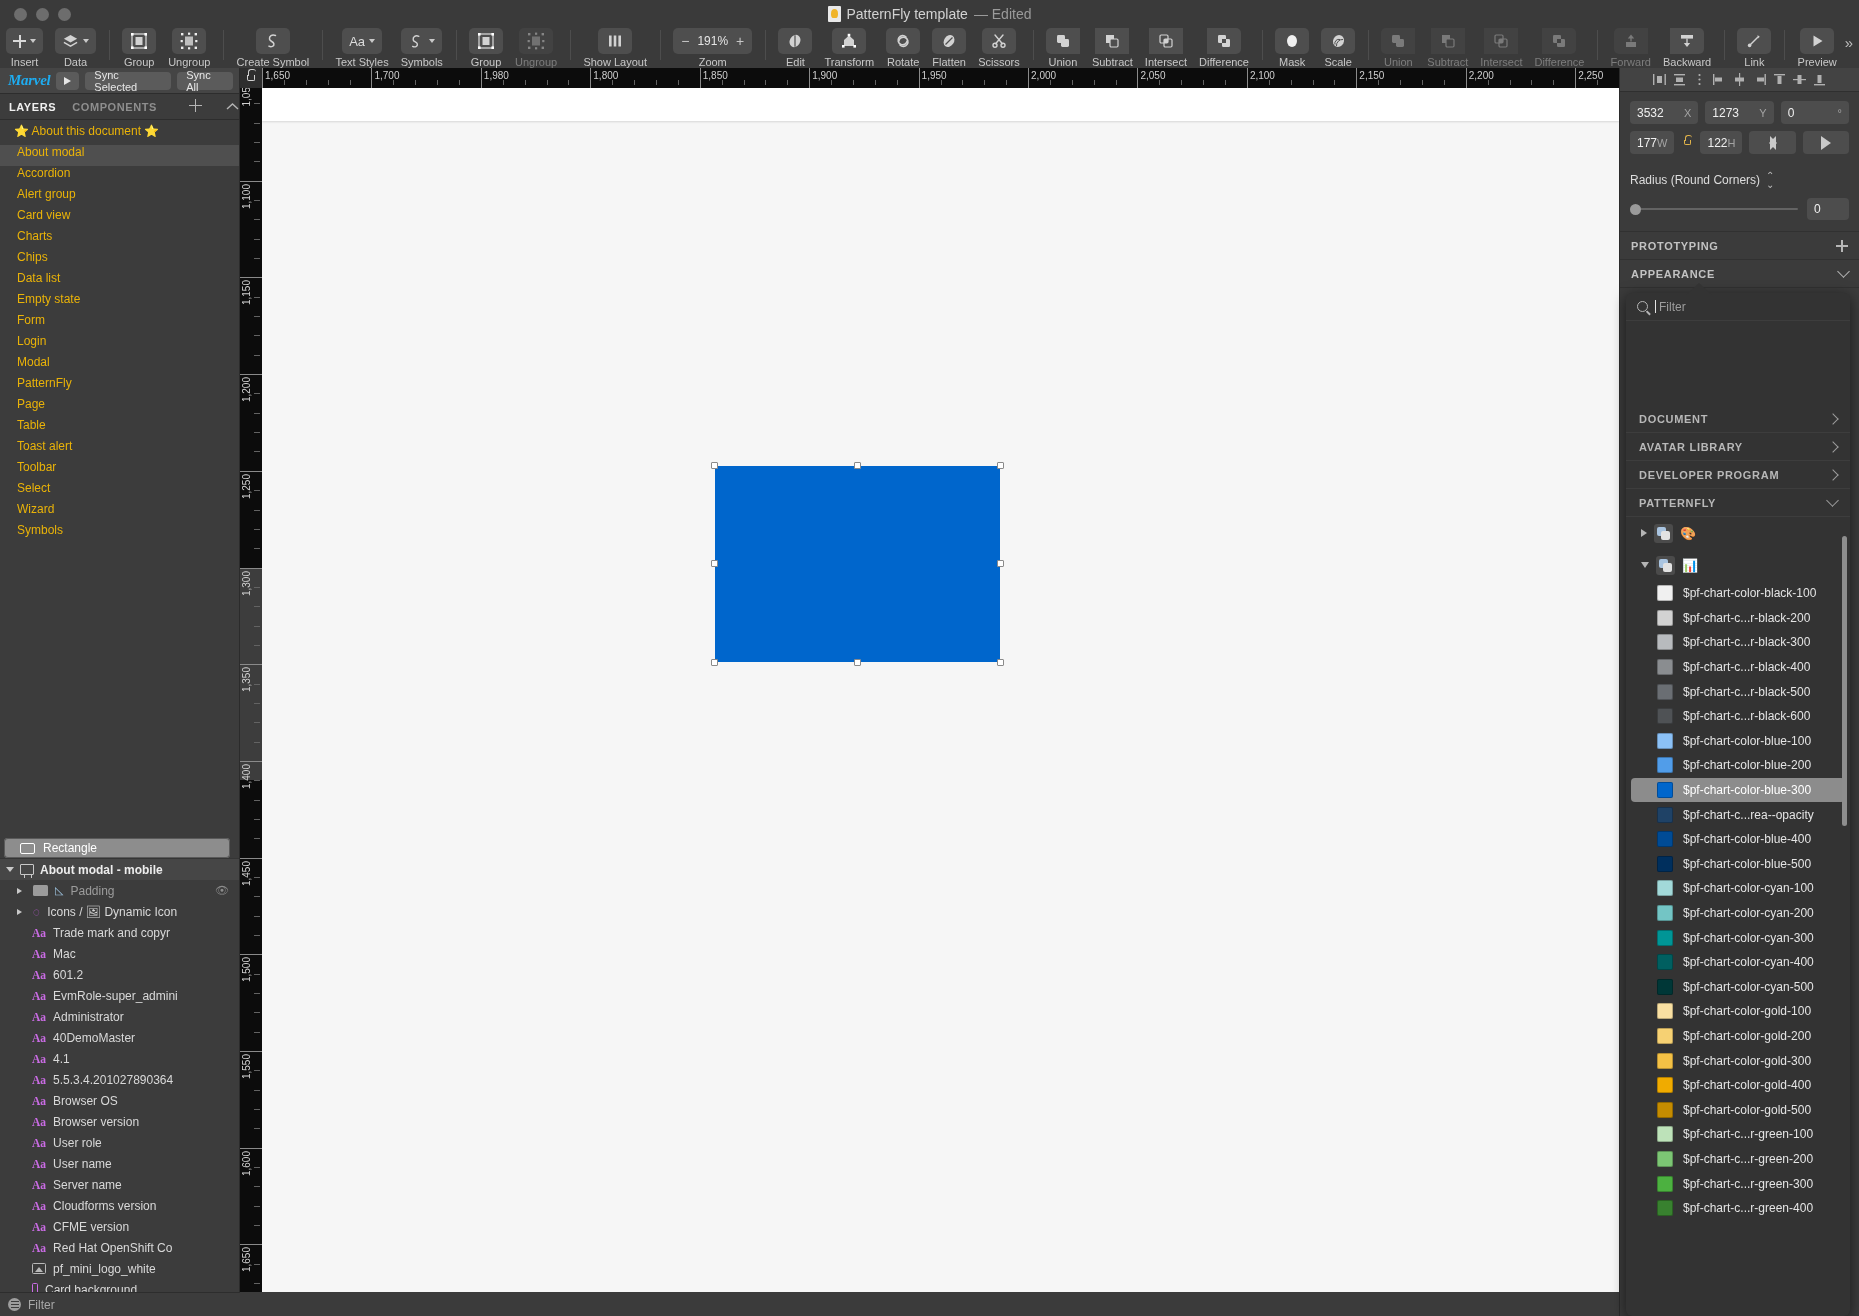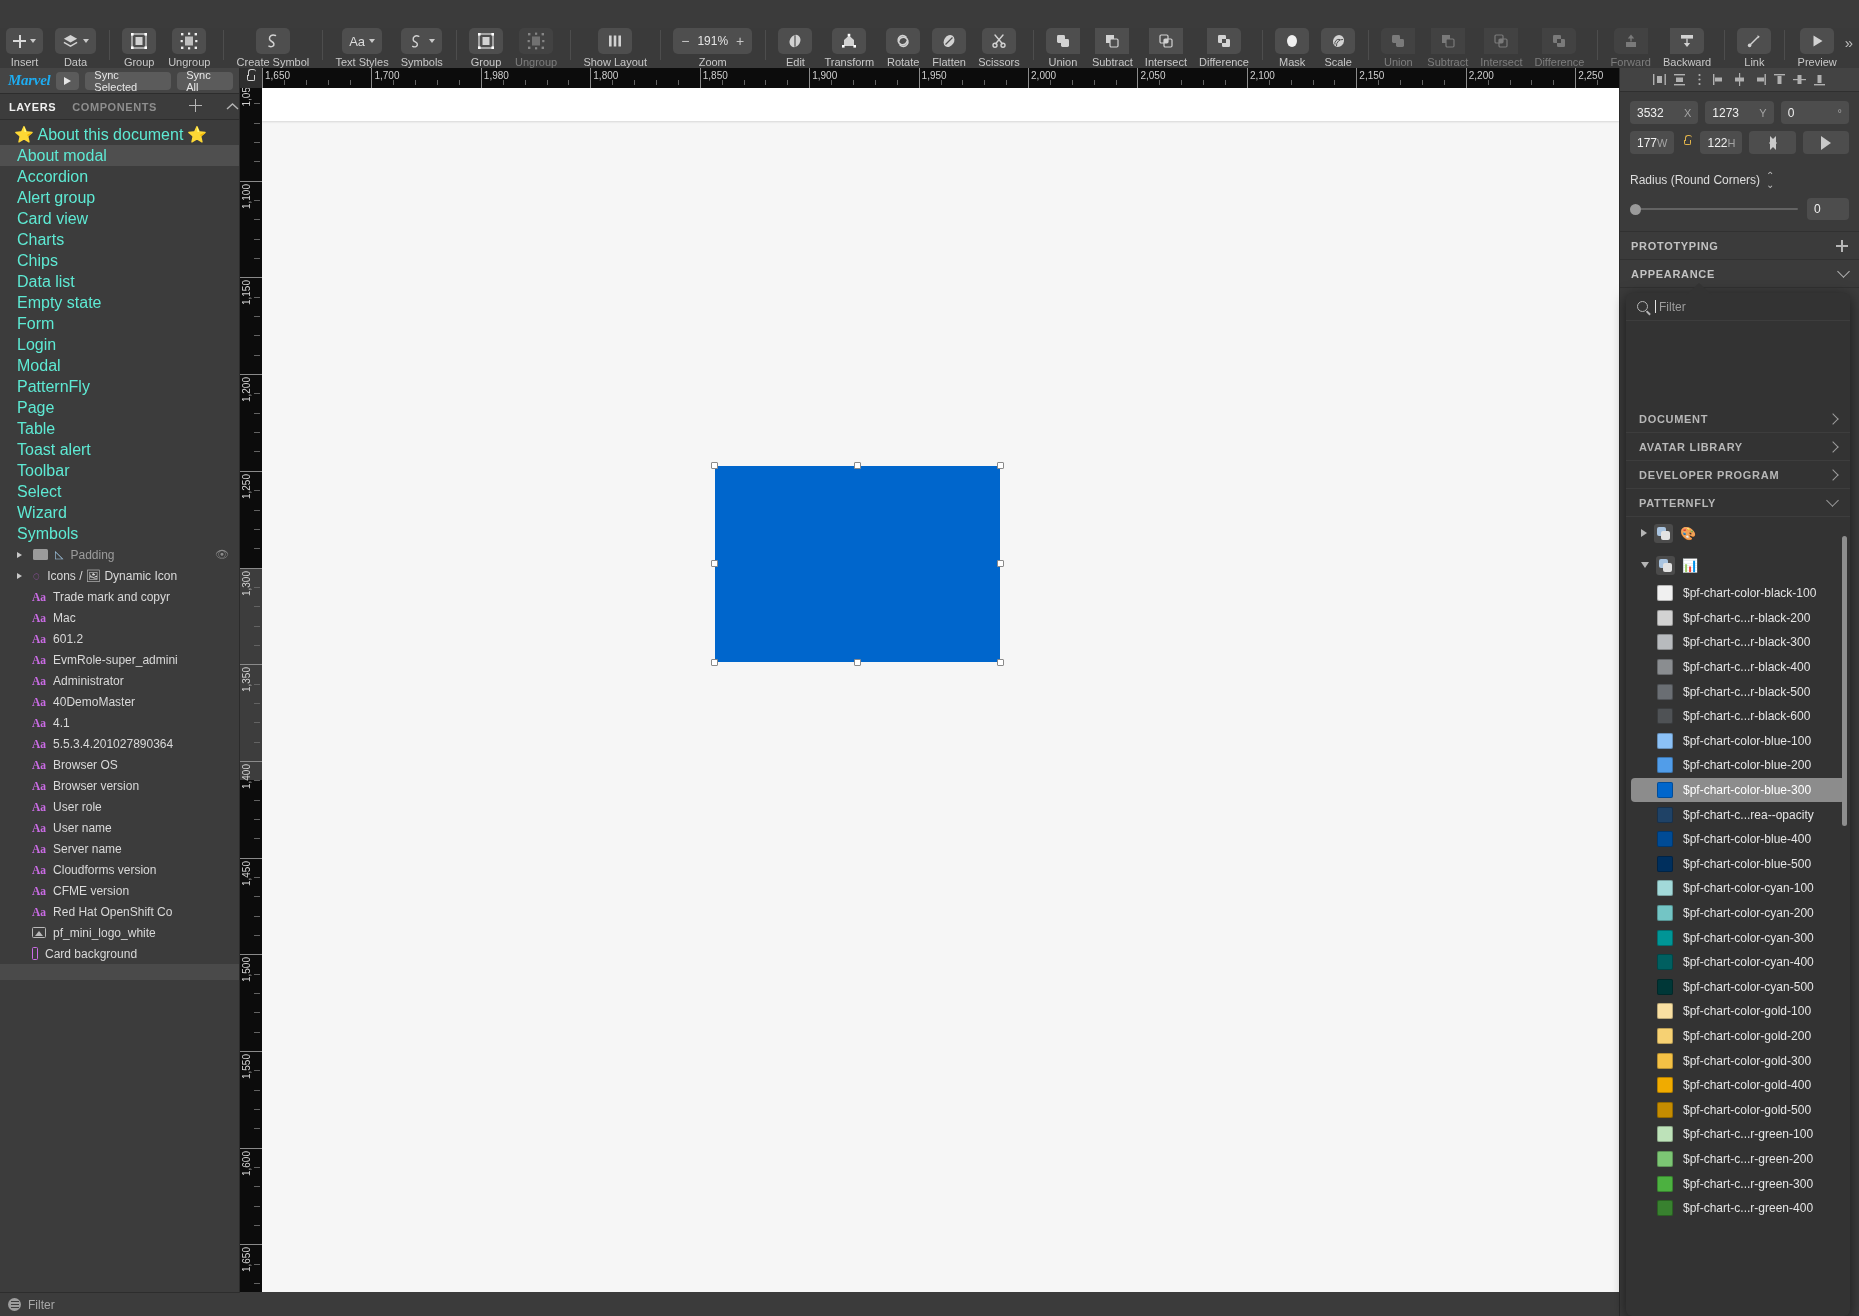--- a/index.html
+++ b/index.html
@@ -95,22 +95,22 @@
     height:26px; display:flex; align-items:center; padding:0 9px;
     border-bottom:1px solid #2d2d2d; background:#3c3c3c; gap:16px;
   }
   .ptab { font-size:11px; font-weight:bold; letter-spacing:.6px; color:#8e8e8e; }
   .ptab.active { color:#f0f0f0; }
   .tabsrow .spacer { flex:1; }
   .tabicn { color:#b5b5b5; font-size:13px; }
 
   .artlist { flex:0 0 auto; overflow:hidden; padding-top:4px; }
   .artrow {
-    height:21px; display:flex; align-items:center; padding-left:17px;
-    font-size:16px; color:#5eead4;
+    height:21px; display:flex; padding-left:17px;
+    font-size:12px; color:#eab308;
   }
   .artrow.sel { background:#4f4f4f; }
   .artrow.pin { padding-left:14px; gap:5px; }
 
   .lowerhdr {
     margin-top:auto;
   }
   .rectrow {
     height:20px; margin:3px 9px 0 4px; border-radius:4px; background:#8d8d8d;
     display:flex; align-items:center; gap:8px; padding-left:16px;
@@ -332,20 +332,32 @@
     position:absolute; right:3px; top:243px; width:5px; height:290px;
     background:#8e8e8e; border-radius:3px;
   }
   .list-clip { position:absolute; left:0; top:112px; right:0; bottom:0; overflow:hidden; }
 </style>
 </head>
 <body>
 
 <div class="app">
 
+  <div class="titlebar">
+    <div class="traffic">
+      <div class="dot"></div>
+      <div class="dot"></div>
+      <div class="dot"></div>
+    </div>
+    <div class="title-center">
+      <span class="doc-ico"></span>
+      <span>PatternFly template</span>
+      <span class="title-edited">— Edited</span>
+    </div>
+  </div>
 
   <div class="toolbar" id="toolbar">
       <div class="tgroup">
         <div class="titem">
           <div class="tbtn">
             <span class="plus-g"></span>
             <span class="chev"></span>
           </div>
           <div class="tlabel">Insert</div>
         </div>
@@ -766,20 +778,31 @@
           <span>Select</span>
         </div>
         <div class="artrow">
           <span>Wizard</span>
         </div>
         <div class="artrow">
           <span>Symbols</span>
         </div>
       </div>
 
+    <div class="lowerhdr">
+      <div class="rectrow">
+        <span class="rect-ico"></span>
+        <span>Rectangle</span>
+      </div>
+      <div class="grouprow">
+        <span class="tri down"></span>
+        <span class="art-ico"></span>
+        <span>About modal - mobile</span>
+      </div>
+    </div>
 
     <div class="layerlist" id="layerlist">
         <div class="lrow dimtxt">
           <span class="exp">
             <span class="tri"></span>
           </span>
           <span class="folder"></span>
           <span style="color:#9ec4e0;font-size:11px;">◺</span>
           <span class="lbl">Padding</span>
           <span class="eye">👁</span>

